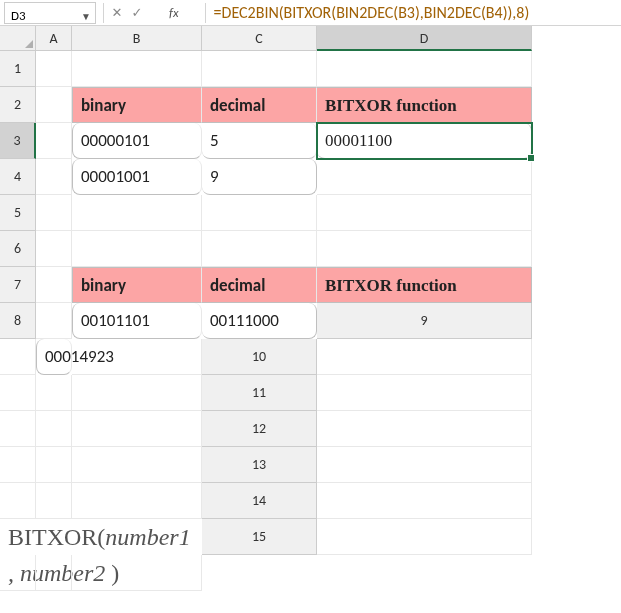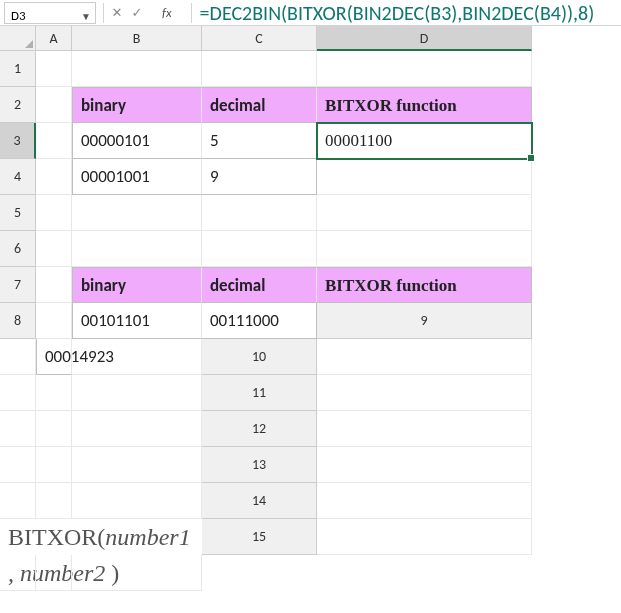--- a/index.html
+++ b/index.html
@@ -45,32 +45,32 @@
   .fb-btn {
     width: 20px;
     text-align: center;
     color: #888;
     font-size: 13px;
   }
   .fx-label {
     font-style: italic;
     font-size: 13px;
     color: #555;
-    margin: 0 15px;
+    margin: 0 22px;
   }
   .fb-sep2 {
     width: 1px;
     height: 20px;
     background: #d4d4d4;
     margin: 0 4px;
   }
   .formula-text {
-    font-size: 20px;
+    font-size: 16px;
     padding-left: 4px;
-    color: #0f766e;
+    color: #a16207;
     font-family: Calibri, Arial, sans-serif;
   }
   .grid {
     display: grid;
     grid-template-columns: 36px 36px 130px 115px 215px;
     grid-auto-rows: 25px;
   }
   .corner {
     border-right: 1px solid #ccc;
     border-bottom: 1px solid #ccc;
@@ -114,29 +114,30 @@
   }
   .cell {
     border-right: 1px solid #e8e8e8;
     border-bottom: 1px solid #e8e8e8;
     padding: 0 8px;
     line-height: 36px;
     font-size: 17px;
     color: #222;
   }
   .hdr {
-    background: #f0abfc;
+    background: #fca5a5;
     font-weight: bold;
     border-top: 1px solid #bfbfbf;
     border-bottom: 1px solid #bfbfbf;
   }
   .hdr.left { border-left: 1px solid #bfbfbf; }
   .hdr.right { border-right: 1px solid #bfbfbf; font-family: Liberation Serif, serif; }
   .data {
     border-bottom: 1px solid #bfbfbf;
+    border-radius: 8px;
   }
   .data.left { border-left: 1px solid #bfbfbf; }
   .data.right { border-right: 1px solid #bfbfbf; }
   .selected {
     position: relative;
     font-family: Liberation Serif, serif;
   }
   .selected::after {
     content: "";
     position: absolute;

